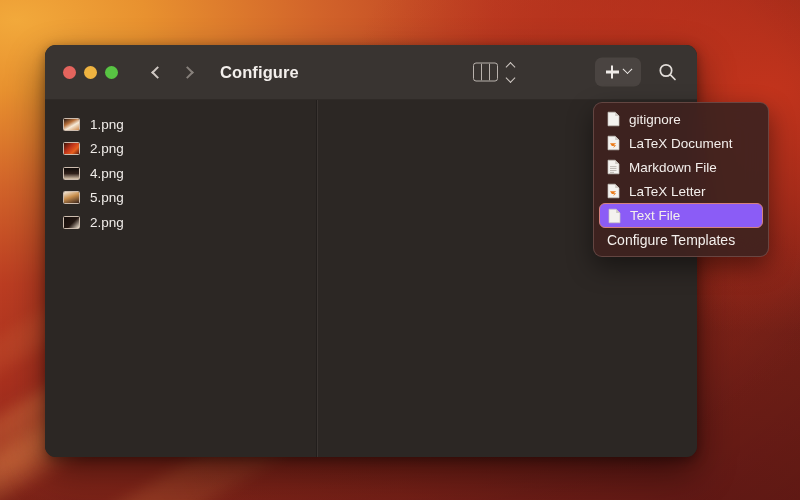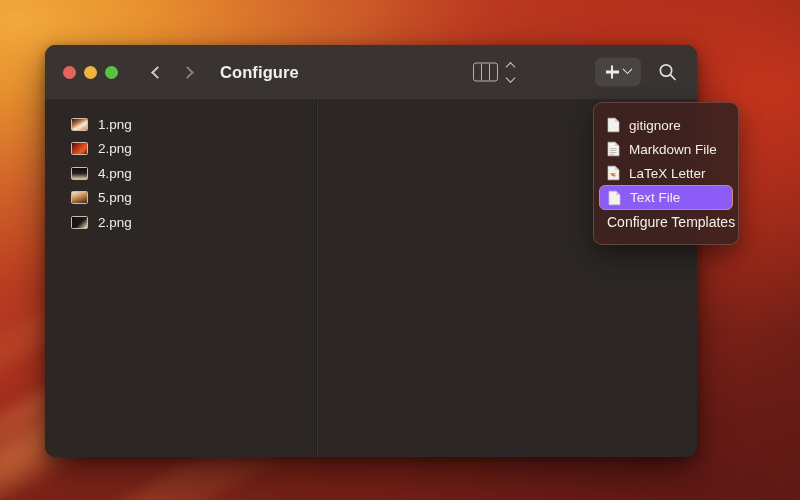--- a/index.html
+++ b/index.html
@@ -100,47 +100,47 @@
     content:""; position:absolute; background:#efebe8;
   }
   .plus-glyph::before { left:0; top:5.4px; width:13px; height:2.2px; }
   .plus-glyph::after  { top:0; left:5.4px; height:13px; width:2.2px; }
   .dncaret { width:7px; height:7px; border:solid #efebe8; border-width:0 1.8px 1.8px 0; transform:rotate(45deg) translate(-2px,-2px); }
   .searchbtn { width:28px; height:28px; display:flex; align-items:center; justify-content:center; }
 
   
   #content { position:absolute; top:55px; left:0; right:0; bottom:0; display:flex; }
   #filelist {
-    width:272px; padding:12px 0 0 8px;
+    width:272px; padding:12px 0 0 0;
     border-right:1px solid #221e1c;
     background:#2c2724;
   }
   #pane2 { flex:1; background:#2c2724; border-left:1px solid #3b3532; }
 
   .file-row {
     display:flex; align-items:center; gap:10px;
     height:24.5px; padding-left:18px;
   }
   .thumb {
     width:17px; height:13px; border-radius:1.5px;
     border:1.3px solid #cdbcae;
     background:#1b1512;
     flex:none; overflow:hidden; position:relative;
   }
   .thumb i { position:absolute; inset:0; display:block; }
   .fname { color:#f0ece9; font-size:13.5px; }
 
   
   #menu {
-    position:absolute; left:593px; top:102px; width:146px;
+    position:absolute; left:593px; top:102px; width:176px;
     background:rgba(62,34,31,0.93);
     border:1px solid rgba(190,150,145,0.30);
     border-radius:9px;
     box-shadow:0 10px 26px rgba(0,0,0,0.45);
-    padding:10px 5px;
+    padding:4px 5px;
     backdrop-filter:blur(14px);
   }
   .mi {
     height:24px; display:flex; align-items:center; gap:9px;
     padding:0 8px; border-radius:6px; position:relative;
   }
   .mi .mlabel { color:#f4efec; font-size:13.5px; white-space:nowrap; }
   .mi.sel {
     background:#8b5cf6;
     border:1px solid #d4827e;
@@ -256,20 +256,30 @@
           <path d="M8.2 1.2 L12 5 H8.2 Z" fill="#cfcac4"></path>
         </svg>
       </span>
       <span class="mlabel">gitignore</span>
     </div>
     <div class="mi">
       <span class="docicon">
         <svg width="13" height="16" viewBox="0 0 13 16">
           <path d="M1 1.2 H8.2 L12 5 V14.8 H1 Z" fill="#f4f2ef" stroke="#c9c4bf" stroke-width="0.7"></path>
           <path d="M8.2 1.2 L12 5 H8.2 Z" fill="#cfcac4"></path>
+          <path d="M3 8.2 h6.2 l-2.6 2.1 h2.6 l-3 2.6 0.9 -2.0 h-2.2 z" fill="#eb7a18"></path>
+        </svg>
+      </span>
+      <span class="mlabel">LaTeX Document</span>
+    </div>
+    <div class="mi">
+      <span class="docicon">
+        <svg width="13" height="16" viewBox="0 0 13 16">
+          <path d="M1 1.2 H8.2 L12 5 V14.8 H1 Z" fill="#f4f2ef" stroke="#c9c4bf" stroke-width="0.7"></path>
+          <path d="M8.2 1.2 L12 5 H8.2 Z" fill="#cfcac4"></path>
           <rect x="3" y="7.2" width="6.5" height="0.9" fill="#b9b4ae"></rect>
           <rect x="3" y="9.1" width="6.5" height="0.9" fill="#b9b4ae"></rect>
           <rect x="3" y="11" width="6.5" height="0.9" fill="#b9b4ae"></rect>
           <rect x="3" y="12.899999999999999" width="4" height="0.9" fill="#b9b4ae"></rect>
         </svg>
       </span>
       <span class="mlabel">Markdown File</span>
     </div>
     <div class="mi">
       <span class="docicon">

